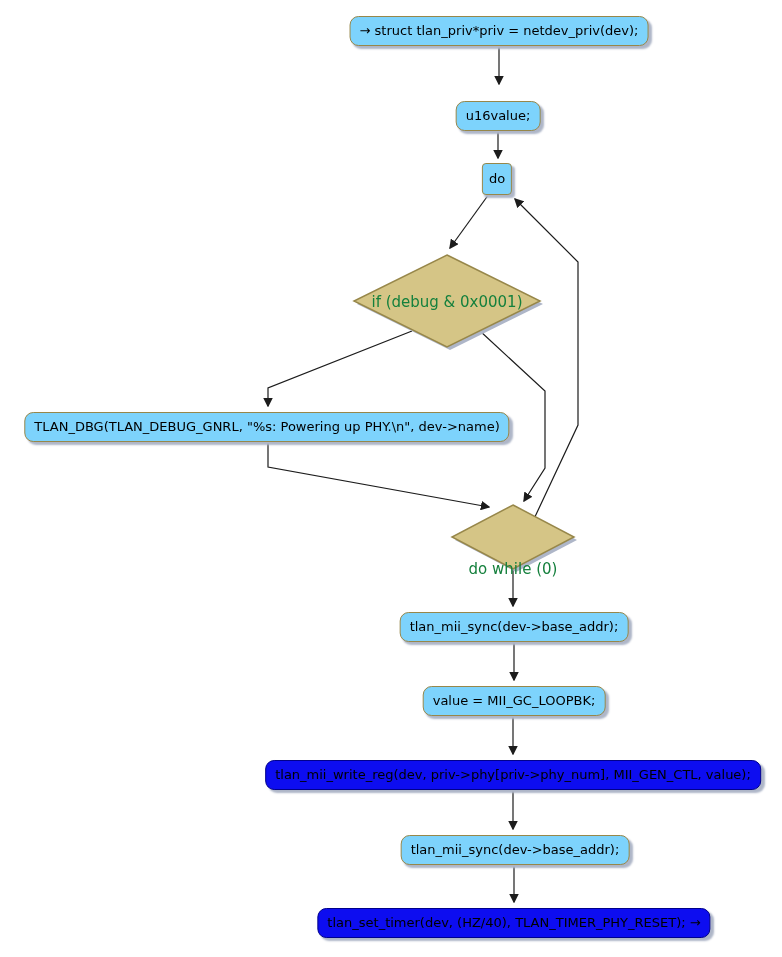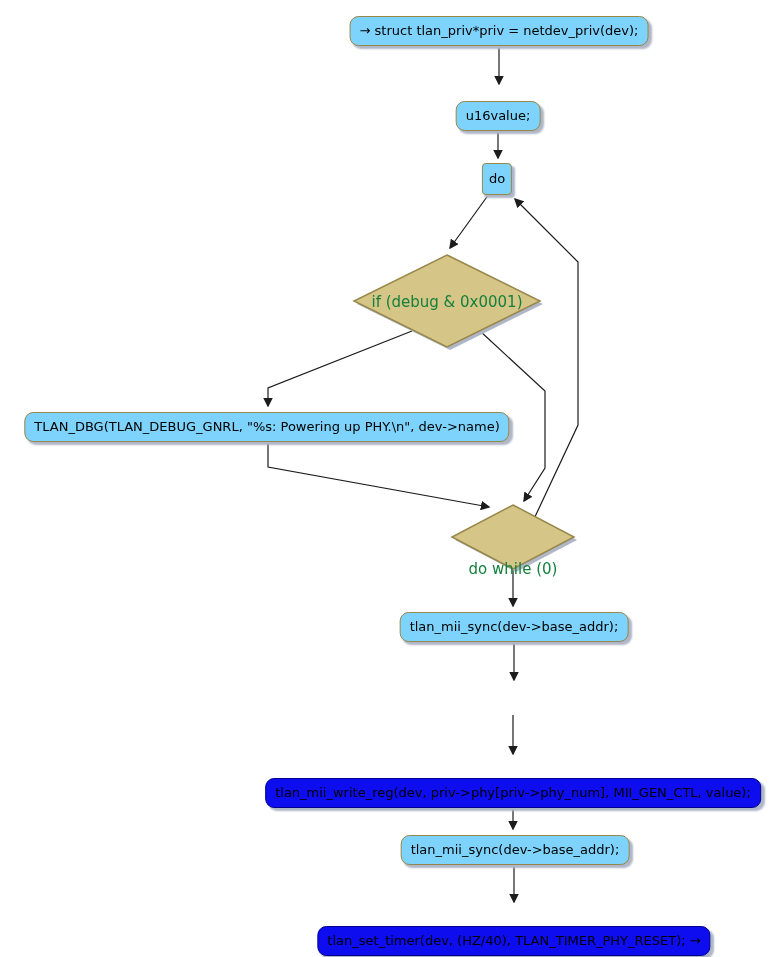--- a/index.html
+++ b/index.html
@@ -27,21 +27,20 @@
     border-radius: 9px;
     background: #7dd3fc;
     border: 1.5px solid #97874A;
     box-shadow: 3px 3px 2px #AEB6C8;
     box-sizing: border-box;
     text-align: center;
   }
   .node.blue {
     background: #0D0DF0;
     border-color: #00008B;
-    margin-top: 18px;
   }
   .node.small {
     padding: 6px 6px;
     border-radius: 4px;
   }
   .diamond-label {
     position: absolute;
     transform: translate(-50%, -50%);
     white-space: nowrap;
     font-size: 15px;
@@ -89,20 +88,21 @@
   <div class="node small" style="left:497px; top:163px;">do</div>
 
   <div class="diamond-label" style="left:447px; top:302px;">if (debug &amp; 0x0001)</div>
 
   <div class="node" style="left:267px; top:412px;">TLAN_DBG(TLAN_DEBUG_GNRL, "%s: Powering up PHY.\n", dev-&gt;name)</div>
 
   <div class="diamond-label" style="left:513px; top:538px;margin-top:31px;">do while (0)</div>
 
   <div class="node" style="left:514px; top:612px;">tlan_mii_sync(dev-&gt;base_addr);</div>
 
+  <div class="node" style="left:514px; top:686px;">value = MII_GC_LOOPBK;</div>
 
   <div class="node blue" style="left:513px; top:760px;">tlan_mii_write_reg(dev, priv-&gt;phy[priv-&gt;phy_num], MII_GEN_CTL, value);</div>
 
   <div class="node" style="left:515px; top:835px;">tlan_mii_sync(dev-&gt;base_addr);</div>
 
   <div class="node blue" style="left:514px; top:908px;">tlan_set_timer(dev, (HZ/40), TLAN_TIMER_PHY_RESET); →</div>
 
 </div>
 
 </body></html>

